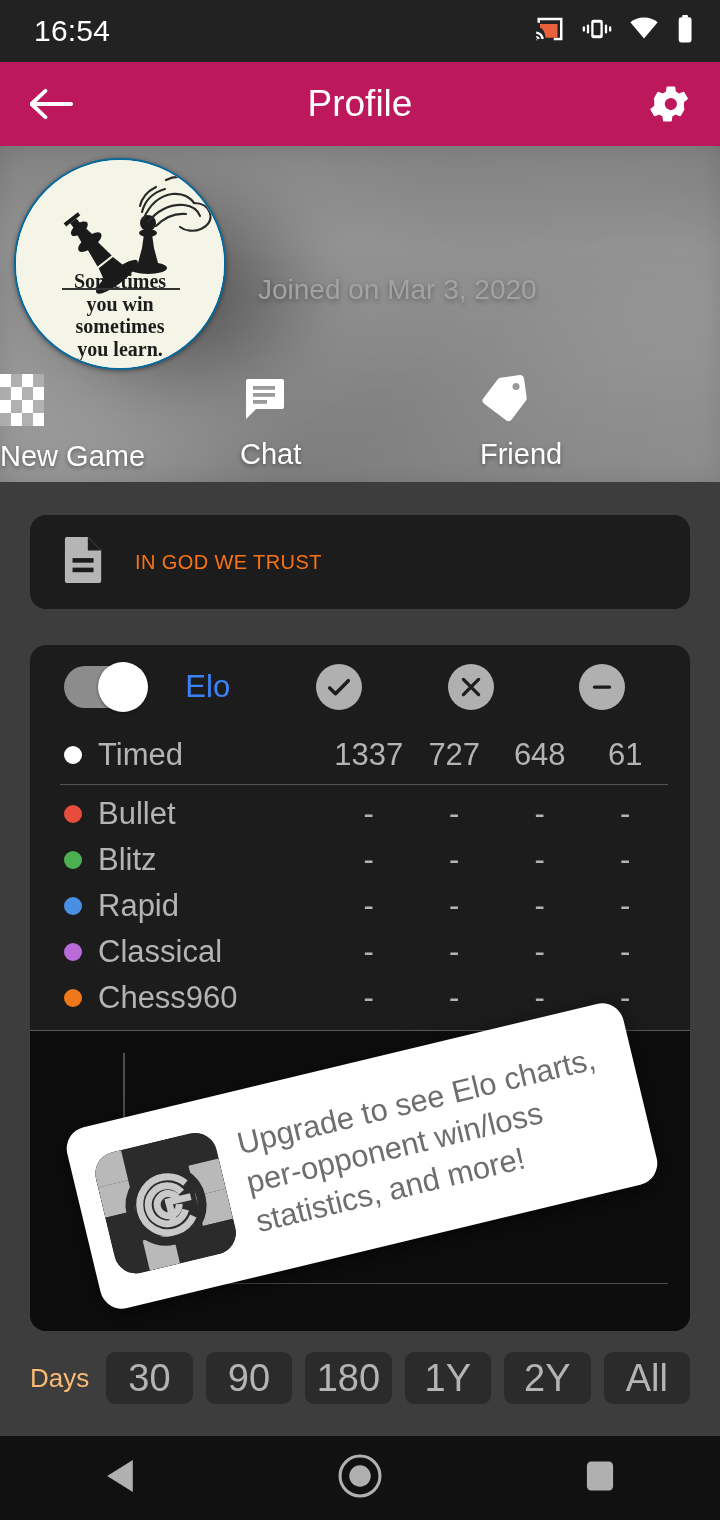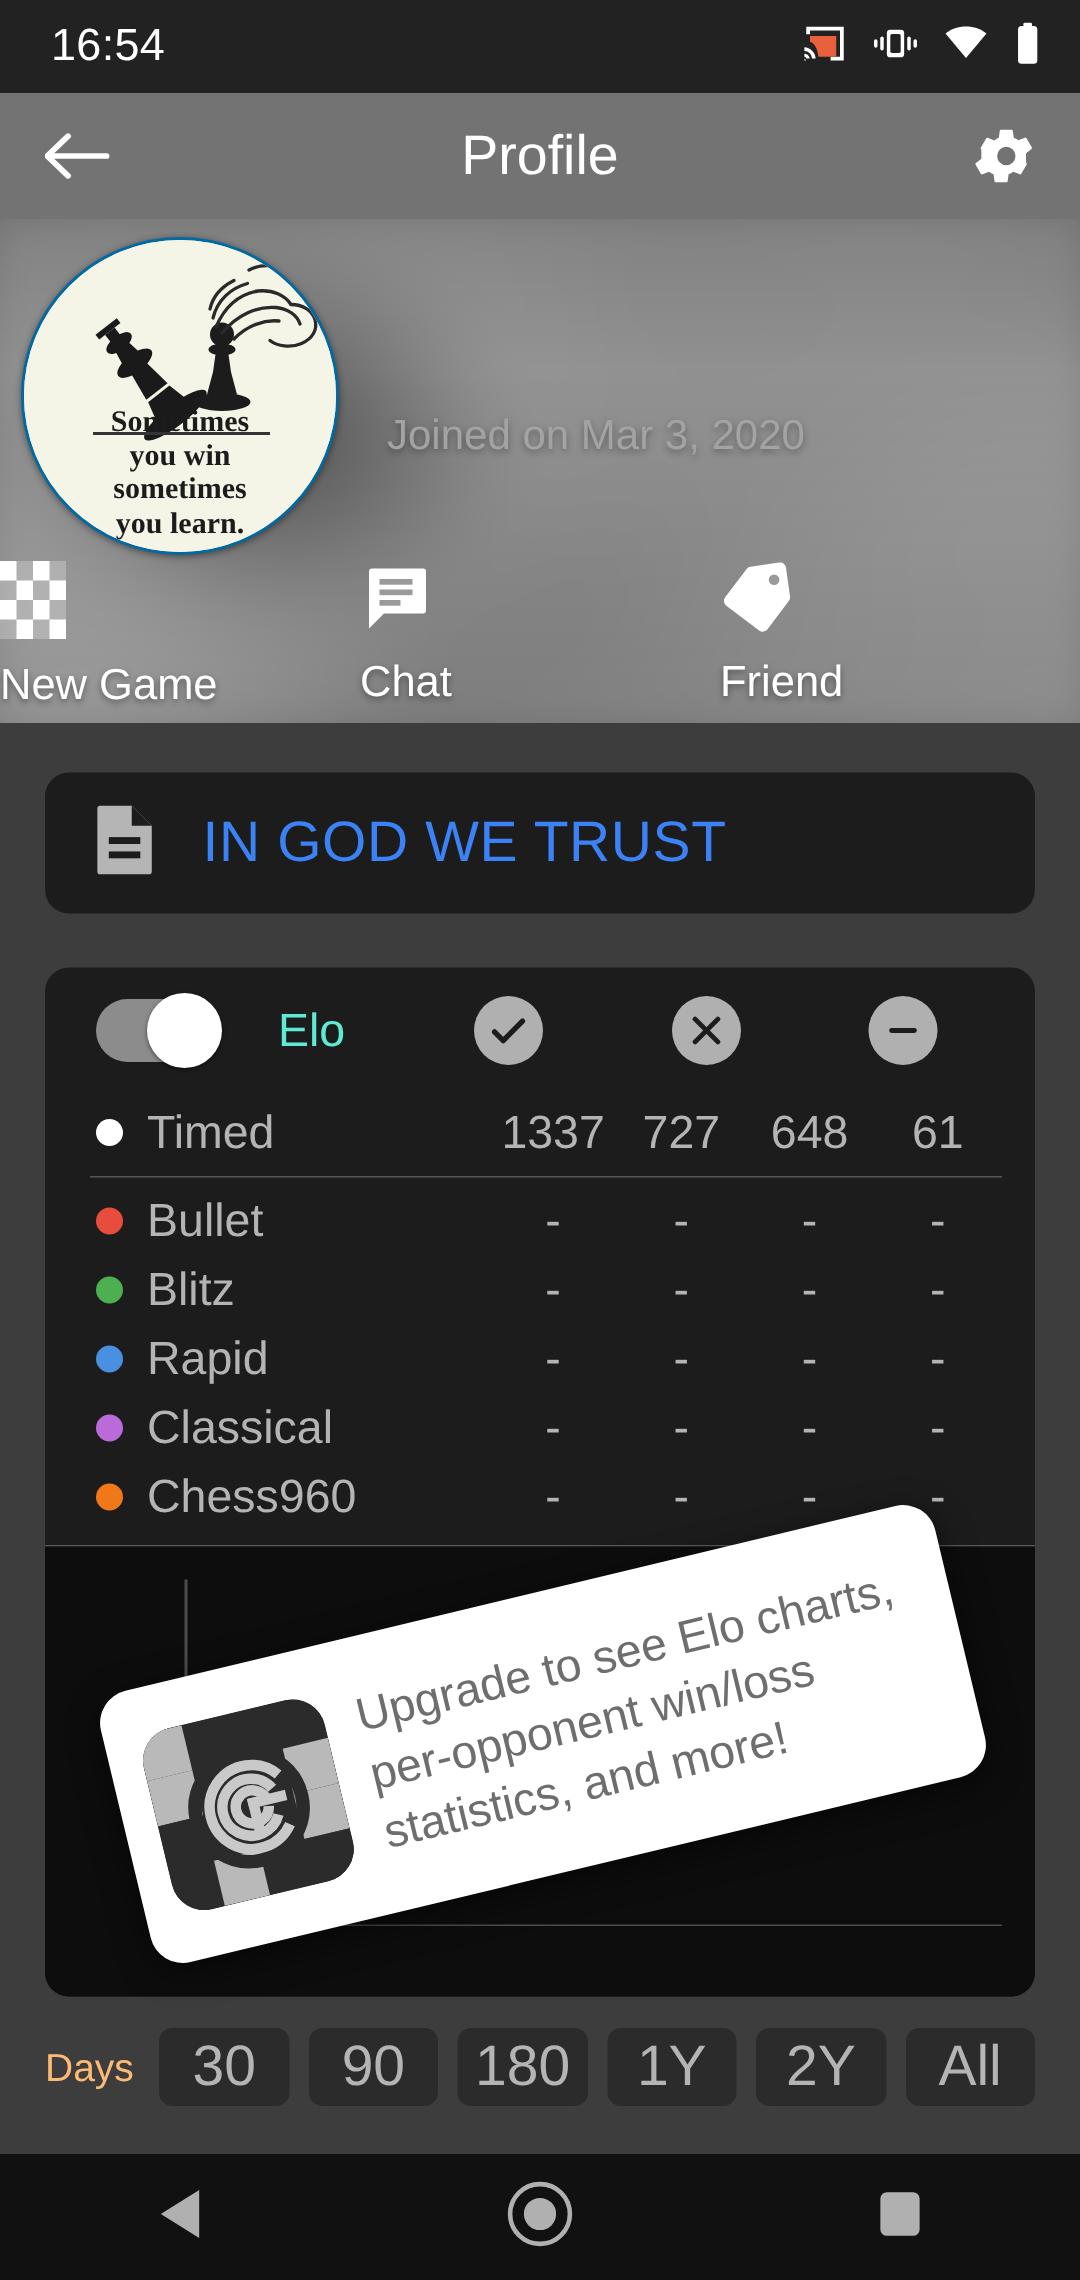--- a/index.html
+++ b/index.html
@@ -18,21 +18,21 @@
     background:#222222;
     display:flex; align-items:center; justify-content:space-between;
     padding:0 26px 0 34px;
   }
   .clock{ color:#ffffff; font-size:30px; letter-spacing:.2px; }
   .sb-icons{ display:flex; align-items:center; gap:17px; }
 
   
   .appbar{
     position:absolute; top:62px; left:0; width:720px; height:84px;
-    background:#737373;
+    background:#be185d;
     display:flex; align-items:center; justify-content:space-between;
     padding:0 28px 0 30px;
   }
   .appbar-title{
     position:absolute; left:0; right:0; text-align:center;
     color:#ffffff; font-size:37px; font-weight:400; pointer-events:none;
   }
   .icon-btn{ position:relative; z-index:2; display:flex; align-items:center; justify-content:center; }
 
   
@@ -94,38 +94,38 @@
   .content{
     position:absolute; top:482px; left:0; width:720px; height:954px;
     background:#3d3d3d; overflow:hidden;
   }
   .card{
     background:#1c1c1c; border-radius:16px; margin:0 30px;
   }
   .status-card{
     margin-top:33px; height:94px; display:flex; align-items:center; padding-left:33px; gap:30px;
   }
-  .status-text{ color:#3b82f6; font-size:38px; letter-spacing:.4px; }
+  .status-text{ color:#f97316; font-size:20px; letter-spacing:.4px; }
 
   .stats-card{ margin-top:36px; padding:0 0 0 0; }
 
   .stats-header{
     height:84px; display:flex; align-items:center; padding:0 22px 0 34px;
   }
   .toggle{
     width:78px; height:42px; border-radius:21px; background:#8c8c8c;
     position:relative; flex:0 0 auto;
   }
   .toggle .thumb{
     position:absolute; right:-6px; top:-4px; width:50px; height:50px;
     border-radius:50%; background:#ffffff; box-shadow:0 1px 3px rgba(0,0,0,.5);
   }
   .hdr-cols{ flex:1; display:flex; align-items:center; }
   .hdr-cell{ flex:1; display:flex; align-items:center; justify-content:center; }
-  .hdr-elo{ color:#5eead4; font-size:31px; }
+  .hdr-elo{ color:#3b82f6; font-size:31px; }
   .badge{
     width:46px; height:46px; border-radius:50%; background:#b0b0b0;
     display:flex; align-items:center; justify-content:center;
   }
 
   .row{ height:40px; display:flex; align-items:center; padding:0 22px 0 34px; }
   .row.gap-top{ margin-top:6px; }
   .row-name{
     width:262px; display:flex; align-items:center; gap:16px; flex:0 0 262px;
   }

